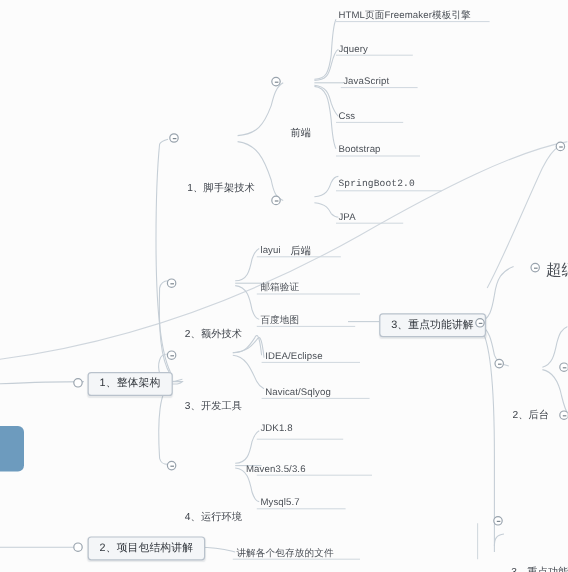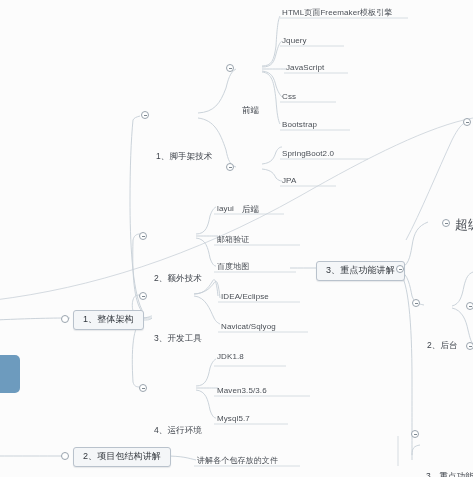--- a/index.html
+++ b/index.html
@@ -195,41 +195,41 @@
 
   <div class="node leaf" style="left:279px; top:8px;">HTML页面Freemaker模板引擎</div>
   <div class="node leaf" style="left:279px; top:36px;text-align:right;">Jquery</div>
   <div class="node leaf" style="left:283px; top:63px;">JavaScript</div>
   <div class="node leaf" style="left:279px; top:92px;">Css</div>
   <div class="node leaf" style="left:279px; top:120px;">Bootstrap</div>
 
   <div class="toggle" style="left:226px; top:163px;"></div>
   <div class="node sub" style="left:238px; top:161px;">后端</div>
 
-  <div class="node leaf" style="left:279px; top:149px;">SpringBoot2.0</div>
+  <div class="node leaf" style="left:279px; top:149px;font-family:Liberation Mono, monospace;">SpringBoot2.0</div>
   <div class="node leaf" style="left:279px; top:176px;">JPA</div>
 
   <div class="toggle" style="left:139px; top:232px;"></div>
   <div class="node sub" style="left:150px; top:230px;">2、额外技术</div>
 
   <div class="node leaf" style="left:214px; top:204px;">layui</div>
   <div class="node leaf" style="left:214px; top:235px;">邮箱验证</div>
   <div class="node leaf" style="left:214px; top:262px;">百度地图</div>
 
   <div class="toggle" style="left:139px; top:292px;"></div>
   <div class="node sub" style="left:150px; top:290px;">3、开发工具</div>
 
   <div class="node leaf" style="left:218px; top:292px;">IDEA/Eclipse</div>
   <div class="node leaf" style="left:218px; top:322px;">Navicat/Sqlyog</div>
 
   <div class="toggle" style="left:139px; top:384px;"></div>
   <div class="node sub" style="left:150px; top:382px;">4、运行环境</div>
 
   <div class="node leaf" style="left:214px; top:352px;">JDK1.8</div>
-  <div class="node leaf" style="left:214px; top:386px;">Maven3.5/3.6</div>
+  <div class="node leaf" style="left:202px; top:386px;">Maven3.5/3.6</div>
   <div class="node leaf" style="left:214px; top:414px;">Mysql5.7</div>
 
   <div class="toggle plain" style="left:61px; top:452px;"></div>
   <div class="node boxed" style="left:73px; top:447px;">2、项目包结构讲解</div>
   <div class="node leaf" style="left:194px; top:456px;">讲解各个包存放的文件</div>
 
   <div class="node boxed" style="left:316px; top:261px;">3、重点功能讲解</div>
   <div class="toggle" style="left:396px; top:265px;"></div>
 
   <div class="toggle" style="left:412px; top:299px;"></div>

